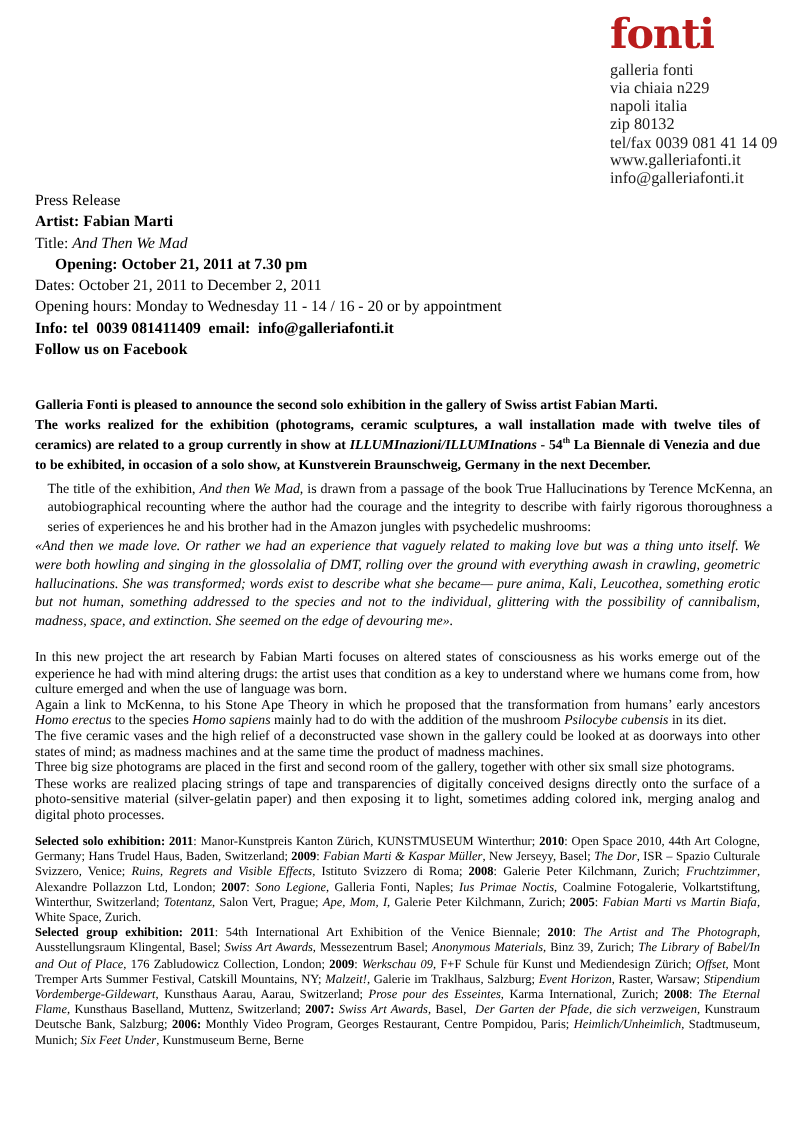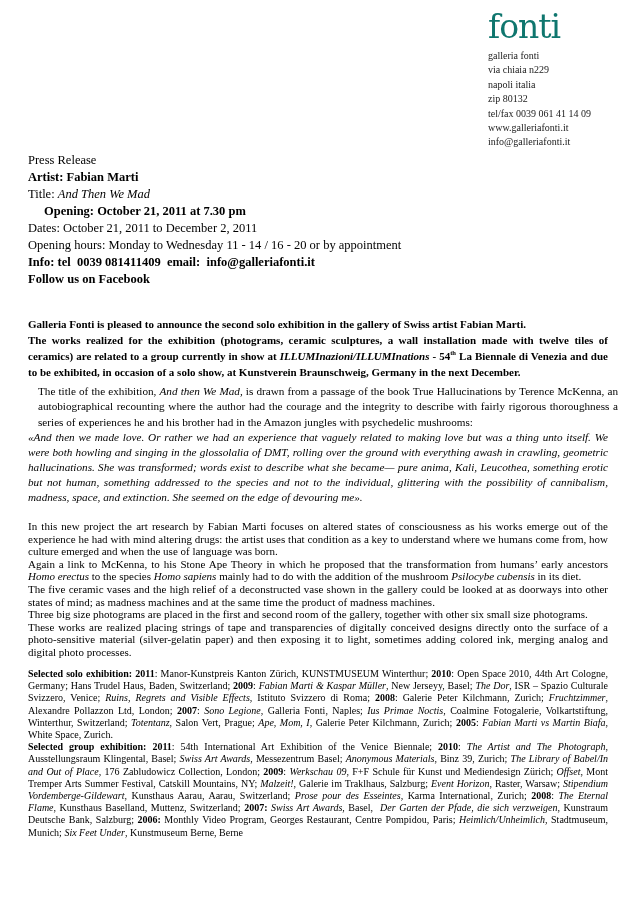--- a/index.html
+++ b/index.html
@@ -14,23 +14,24 @@
     overflow: hidden;
   }
 
   
   .letterhead { position: absolute; left: 488px; top: 10px; }
   .logo {
     font-family: "DejaVu Serif", serif;
     font-size: 33px;
     line-height: 34px;
     letter-spacing: -1px;
-    color: #0f766e;
+    color: #b91c1c;
+    font-weight: bold;
   }
-  .contact { margin-top: 5px; font-size: 10px; line-height: 14.4px; color: #1a1a1a; }
+  .contact { margin-top: 5px; font-size: 13px; line-height: 14.4px; color: #1a1a1a; }
 
   
   .pr-block { position: absolute; left: 28px; top: 152px; width: 560px; font-size: 12.5px; line-height: 17px; }
 
   
   .txt { position: absolute; left: 28px; width: 580px; text-align: justify; }
   .txt p { margin: 0; }
   .intro-block  { top: 316px; font-size: 11px;   line-height: 16px;   font-weight: bold; }
   .p2-block     { top: 384px; font-size: 11.2px; line-height: 15.3px; margin-left: 10px; }
   .quote-block  { top: 430px; font-size: 11.2px; line-height: 15px; }
@@ -46,21 +47,21 @@
 
 <div class="page">
 
   <div class="letterhead">
     <div class="logo">fonti</div>
     <div class="contact">
       <div>galleria fonti</div>
       <div>via chiaia n229</div>
       <div>napoli italia</div>
       <div>zip 80132</div>
-      <div>tel/fax 0039 061 41 14 09</div>
+      <div>tel/fax 0039 081 41 14 09</div>
       <div>www.galleriafonti.it</div>
       <div>info@galleriafonti.it</div>
     </div>
   </div>
 
   <div class="pr-block">
     <div><span>Press Release</span></div>
     <div><span style="font-weight: bold;">Artist: Fabian Marti</span></div>
     <div><span>Title: </span><span style="font-style: italic;">And Then We Mad</span></div>
     <div><span style="font-weight: bold; margin-left: 16px;">Opening: October 21, 2011 at 7.30 pm</span></div>

